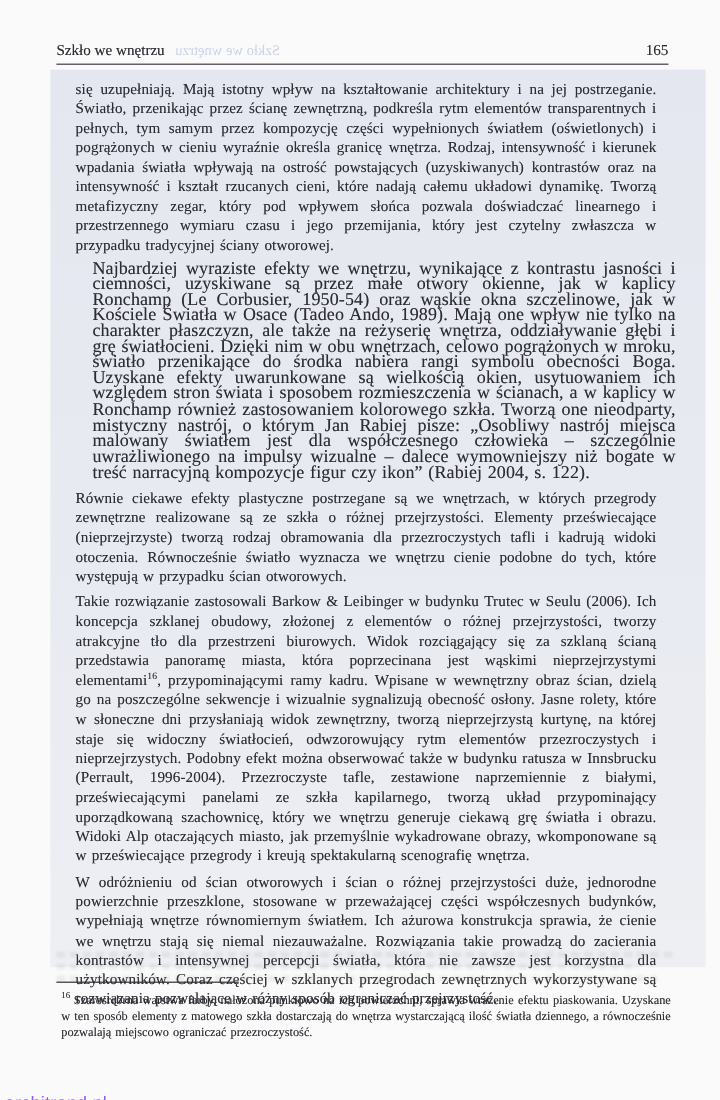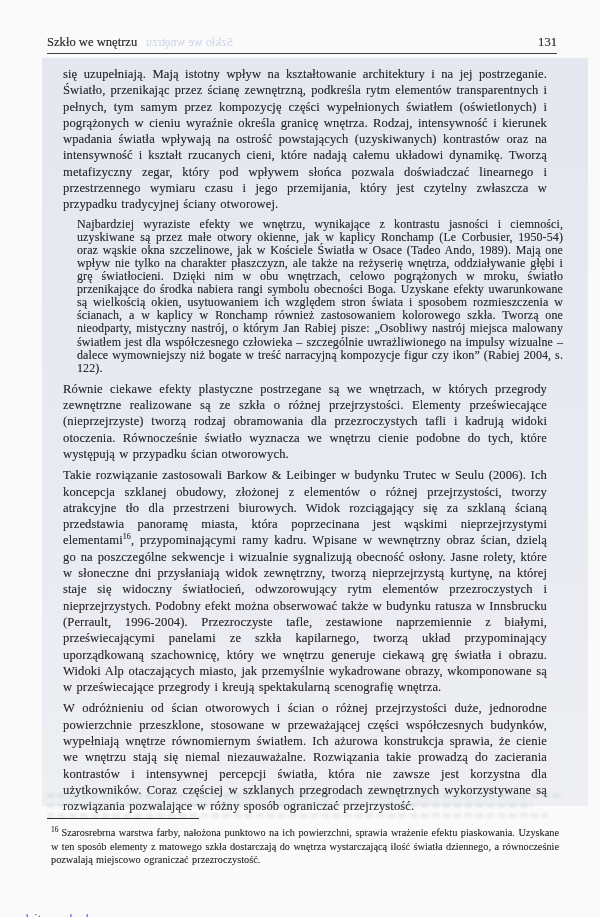--- a/index.html
+++ b/index.html
@@ -38,21 +38,21 @@
     position:absolute;left:47px;top:60px;width:516px;
     text-align:justify;
     font-size:12.6px;line-height:16.3px;
     word-spacing:1px;letter-spacing:0.1px;
     text-shadow:0 0 0.5px rgba(40,40,50,0.45);
   }
   .content p{margin:5px 16px;}
   .content p.first{margin-top:6px;}
   .quote{
     margin:5px 0 6px 30px;
-    font-size:12px;line-height:13.1px;
+    font-size:15px;line-height:13.1px;
     text-align:justify;word-spacing:0.8px;
   }
   .fnref{font-size:8px;line-height:0;}
   .bleed{position:absolute;left:47px;top:788px;width:516px;pointer-events:none;}
   .bleed-line{
     height:5px;margin:5px 0;
     background:repeating-linear-gradient(90deg,
       rgba(150,165,150,0.28) 0px, rgba(150,165,150,0.28) 7px,
       rgba(150,165,150,0.05) 7px, rgba(150,165,150,0.05) 11px);
     filter:blur(1.1px);
@@ -81,21 +81,21 @@
 
 <div class="page">
 
   <div class="tint"></div>
 
   <div class="header">
     <span class="title-wrap">
       <span>Szkło we wnętrzu</span>
       <span class="ghost">Szkło we wnętrzu</span>
     </span>
-    <span>131</span>
+    <span>165</span>
   </div>
 
   <div class="content">
     <p class="first">się uzupełniają. Mają istotny wpływ na kształtowanie architektury i na jej postrzeganie. Światło, przenikając przez ścianę zewnętrzną, podkreśla rytm elementów transparentnych i pełnych, tym samym przez kompozycję części wypełnionych światłem (oświetlonych) i pogrążonych w cieniu wyraźnie określa granicę wnętrza. Rodzaj, intensywność i kierunek wpadania światła wpływają na ostrość powstających (uzyskiwanych) kontrastów oraz na intensywność i kształt rzucanych cieni, które nadają całemu układowi dynamikę. Tworzą metafizyczny zegar, który pod wpływem słońca pozwala doświadczać linearnego i przestrzennego wymiaru czasu i jego przemijania, który jest czytelny zwłaszcza w przypadku tradycyjnej ściany otworowej.</p>
 
     <div class="quote">Najbardziej wyraziste efekty we wnętrzu, wynikające z kontrastu jasności i ciemności, uzyskiwane są przez małe otwory okienne, jak w kaplicy Ronchamp (Le Corbusier, 1950-54) oraz wąskie okna szczelinowe, jak w Kościele Światła w Osace (Tadeo Ando, 1989). Mają one wpływ nie tylko na charakter płaszczyzn, ale także na reżyserię wnętrza, oddziaływanie głębi i grę światłocieni. Dzięki nim w obu wnętrzach, celowo pogrążonych w mroku, światło przenikające do środka nabiera rangi symbolu obecności Boga. Uzyskane efekty uwarunkowane są wielkością okien, usytuowaniem ich względem stron świata i sposobem rozmieszczenia w ścianach, a w kaplicy w Ronchamp również zastosowaniem kolorowego szkła. Tworzą one nieodparty, mistyczny nastrój, o którym Jan Rabiej pisze: „Osobliwy nastrój miejsca malowany światłem jest dla współczesnego człowieka – szczególnie uwrażliwionego na impulsy wizualne – dalece wymowniejszy niż bogate w treść narracyjną kompozycje figur czy ikon” (Rabiej 2004, s. 122).</div>
 
     <p>Równie ciekawe efekty plastyczne postrzegane są we wnętrzach, w których przegrody zewnętrzne realizowane są ze szkła o różnej przejrzystości. Elementy przeświecające (nieprzejrzyste) tworzą rodzaj obramowania dla przezroczystych tafli i kadrują widoki otoczenia. Równocześnie światło wyznacza we wnętrzu cienie podobne do tych, które występują w przypadku ścian otworowych.</p>
 
     <p><span>Takie rozwiązanie zastosowali Barkow &amp; Leibinger w budynku Trutec w Seulu (2006). Ich koncepcja szklanej obudowy, złożonej z elementów o różnej przejrzystości, tworzy atrakcyjne tło dla przestrzeni biurowych. Widok rozciągający się za szklaną ścianą przedstawia panoramę miasta, która poprzecinana jest wąskimi nieprzejrzystymi elementami</span><sup class="fnref">16</sup><span>, przypominającymi ramy kadru. Wpisane w wewnętrzny obraz ścian, dzielą go na poszczególne sekwencje i wizualnie sygnalizują obecność osłony. Jasne rolety, które w słoneczne dni przysłaniają widok zewnętrzny, tworzą nieprzejrzystą kurtynę, na której staje się widoczny światłocień, odwzorowujący rytm elementów przezroczystych i nieprzejrzystych. Podobny efekt można obserwować także w budynku ratusza w Innsbrucku (Perrault, 1996-2004). Przezroczyste tafle, zestawione naprzemiennie z białymi, przeświecającymi panelami ze szkła kapilarnego, tworzą układ przypominający uporządkowaną szachownicę, który we wnętrzu generuje ciekawą grę światła i obrazu. Widoki Alp otaczających miasto, jak przemyślnie wykadrowane obrazy, wkomponowane są w przeświecające przegrody i kreują spektakularną scenografię wnętrza.</span></p>

